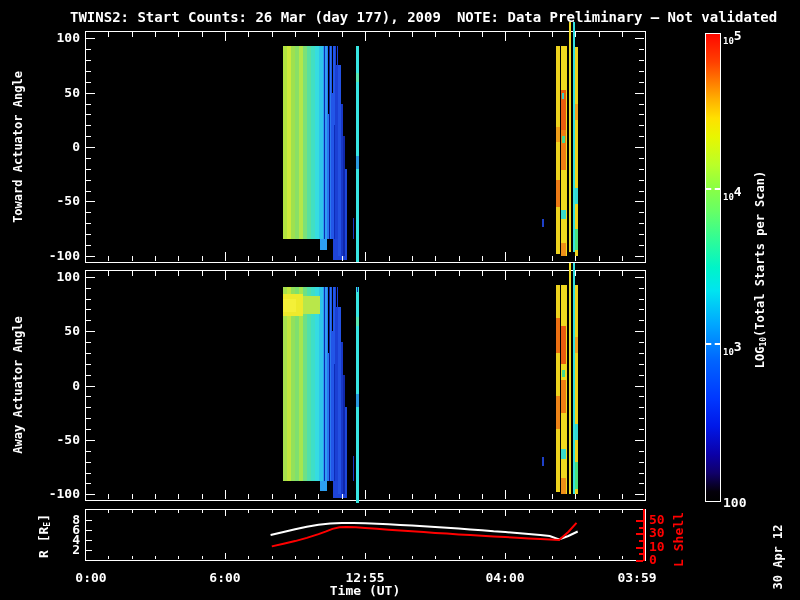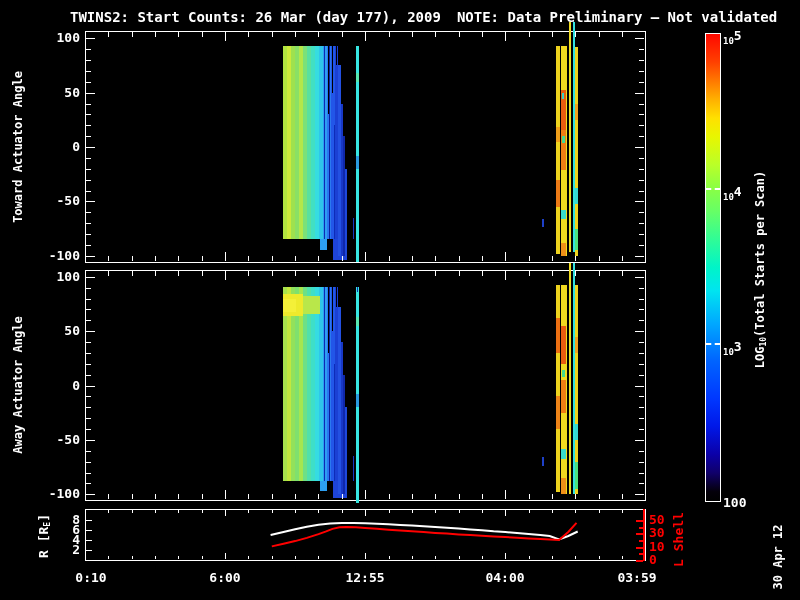--- a/index.html
+++ b/index.html
@@ -38,20 +38,21 @@
   <div class="rot" style="left:-82px;top:378px;width:200px;">Away Actuator Angle</div>
 
   <div class="rot" style="left:-16px;top:528px;width:120px;font-size:13px;"><span>R [R</span><sub class="sm">E</sub><span>]</span></div>
 
   <div class="rot" style="left:618px;top:532px;width:120px;font-size:13px;color:#ff0000;">L Shell</div>
 
   <div id="colorbar" style="position: absolute; left: 705px; top: 33px; width: 14px; height: 467px; border: 1px solid rgb(255, 255, 255); background: linear-gradient(to top, rgb(0, 0, 0) 0%, rgb(4, 0, 10) 2%, rgb(16, 0, 106) 6%, rgb(11, 0, 168) 10%, rgb(0, 24, 232) 16%, rgb(0, 56, 255) 22%, rgb(0, 100, 255) 30%, rgb(0, 168, 255) 38%, rgb(0, 228, 240) 45%, rgb(0, 244, 200) 50%, rgb(48, 252, 150) 56%, rgb(102, 255, 102) 62%, rgb(138, 255, 68) 67%, rgb(186, 255, 40) 72%, rgb(232, 246, 0) 78%, rgb(255, 224, 0) 82%, rgb(255, 176, 0) 86%, rgb(255, 120, 0) 90%, rgb(255, 64, 0) 94%, rgb(255, 8, 0) 100%);"></div>
 
   <div class="rot" style="left:640px;top:262px;width:240px;font-size:12px;"><span>LOG</span><sub class="sm">10</sub><span>(Total Starts per Scan)</span></div>
 
+  <div class="xlbl" style="left:265px;top:583px;width:200px;">Time (UT)</div>
 
   <div class="rot" style="left:728px;top:550px;width:100px;">30 Apr 12</div>
 
 <div class="stripe" style="left: 283px; top: 46px; width: 4px; height: 193px; background: rgb(178, 228, 63);"></div>
     <div class="stripe" style="left: 287px; top: 46px; width: 4px; height: 193px; background: rgb(205, 234, 58);"></div>
     <div class="stripe" style="left: 291px; top: 46px; width: 4px; height: 193px; background: rgb(159, 225, 78);"></div>
     <div class="stripe" style="left: 295px; top: 46px; width: 4px; height: 193px; background: rgb(138, 224, 101);"></div>
     <div class="stripe" style="left: 299px; top: 46px; width: 4px; height: 193px; background: rgb(180, 231, 74);"></div>
     <div class="stripe" style="left: 303px; top: 46px; width: 4px; height: 193px; background: rgb(124, 225, 120);"></div>
     <div class="stripe" style="left: 307px; top: 46px; width: 4px; height: 193px; background: rgb(89, 224, 160);"></div>
@@ -390,21 +391,21 @@
     <div class="rtick" style="left: 639px; top: 553px; width: 4px; height: 2px;"></div>
     <div class="rtick" style="left: 636px; top: 547px; width: 7px; height: 2px;"></div>
     <div class="rtick" style="left: 639px; top: 540px; width: 4px; height: 2px;"></div>
     <div class="rtick" style="left: 636px; top: 533px; width: 7px; height: 2px;"></div>
     <div class="rtick" style="left: 639px; top: 527px; width: 4px; height: 2px;"></div>
     <div class="rtick" style="left: 636px; top: 520px; width: 7px; height: 2px;"></div>
     <div class="ticklbl" style="left: 649px; top: 512px; width: 26px; text-align: left; color: rgb(255, 0, 0);">50</div>
     <div class="ticklbl" style="left: 649px; top: 525px; width: 26px; text-align: left; color: rgb(255, 0, 0);">30</div>
     <div class="ticklbl" style="left: 649px; top: 539px; width: 26px; text-align: left; color: rgb(255, 0, 0);">10</div>
     <div class="ticklbl" style="left: 649px; top: 552px; width: 26px; text-align: left; color: rgb(255, 0, 0);">0</div>
-    <div class="xlbl" style="left: 61px; top: 570px; width: 60px;">0:10</div>
+    <div class="xlbl" style="left: 61px; top: 570px; width: 60px;">0:00</div>
     <div class="xlbl" style="left: 195px; top: 570px; width: 60px;">6:00</div>
     <div class="xlbl" style="left: 335px; top: 570px; width: 60px;">12:55</div>
     <div class="xlbl" style="left: 475px; top: 570px; width: 60px;">04:00</div>
     <div class="xlbl" style="left: 607px; top: 570px; width: 60px;">03:59</div>
     <div class="cb-lbl" style="left: 723px; top: 26px;"><span>10</span><span class="sup">5</span></div>
     <div class="cb-dash" style="left: 706px; top: 188px;"></div>
     <div class="cb-lbl" style="left: 723px; top: 182px;"><span>10</span><span class="sup">4</span></div>
     <div class="cb-dash" style="left: 706px; top: 343px;"></div>
     <div class="cb-lbl" style="left: 723px; top: 337px;"><span>10</span><span class="sup">3</span></div>
     <div class="cb-lbl cb-100" style="left: 723px; top: 493px;">100</div>

